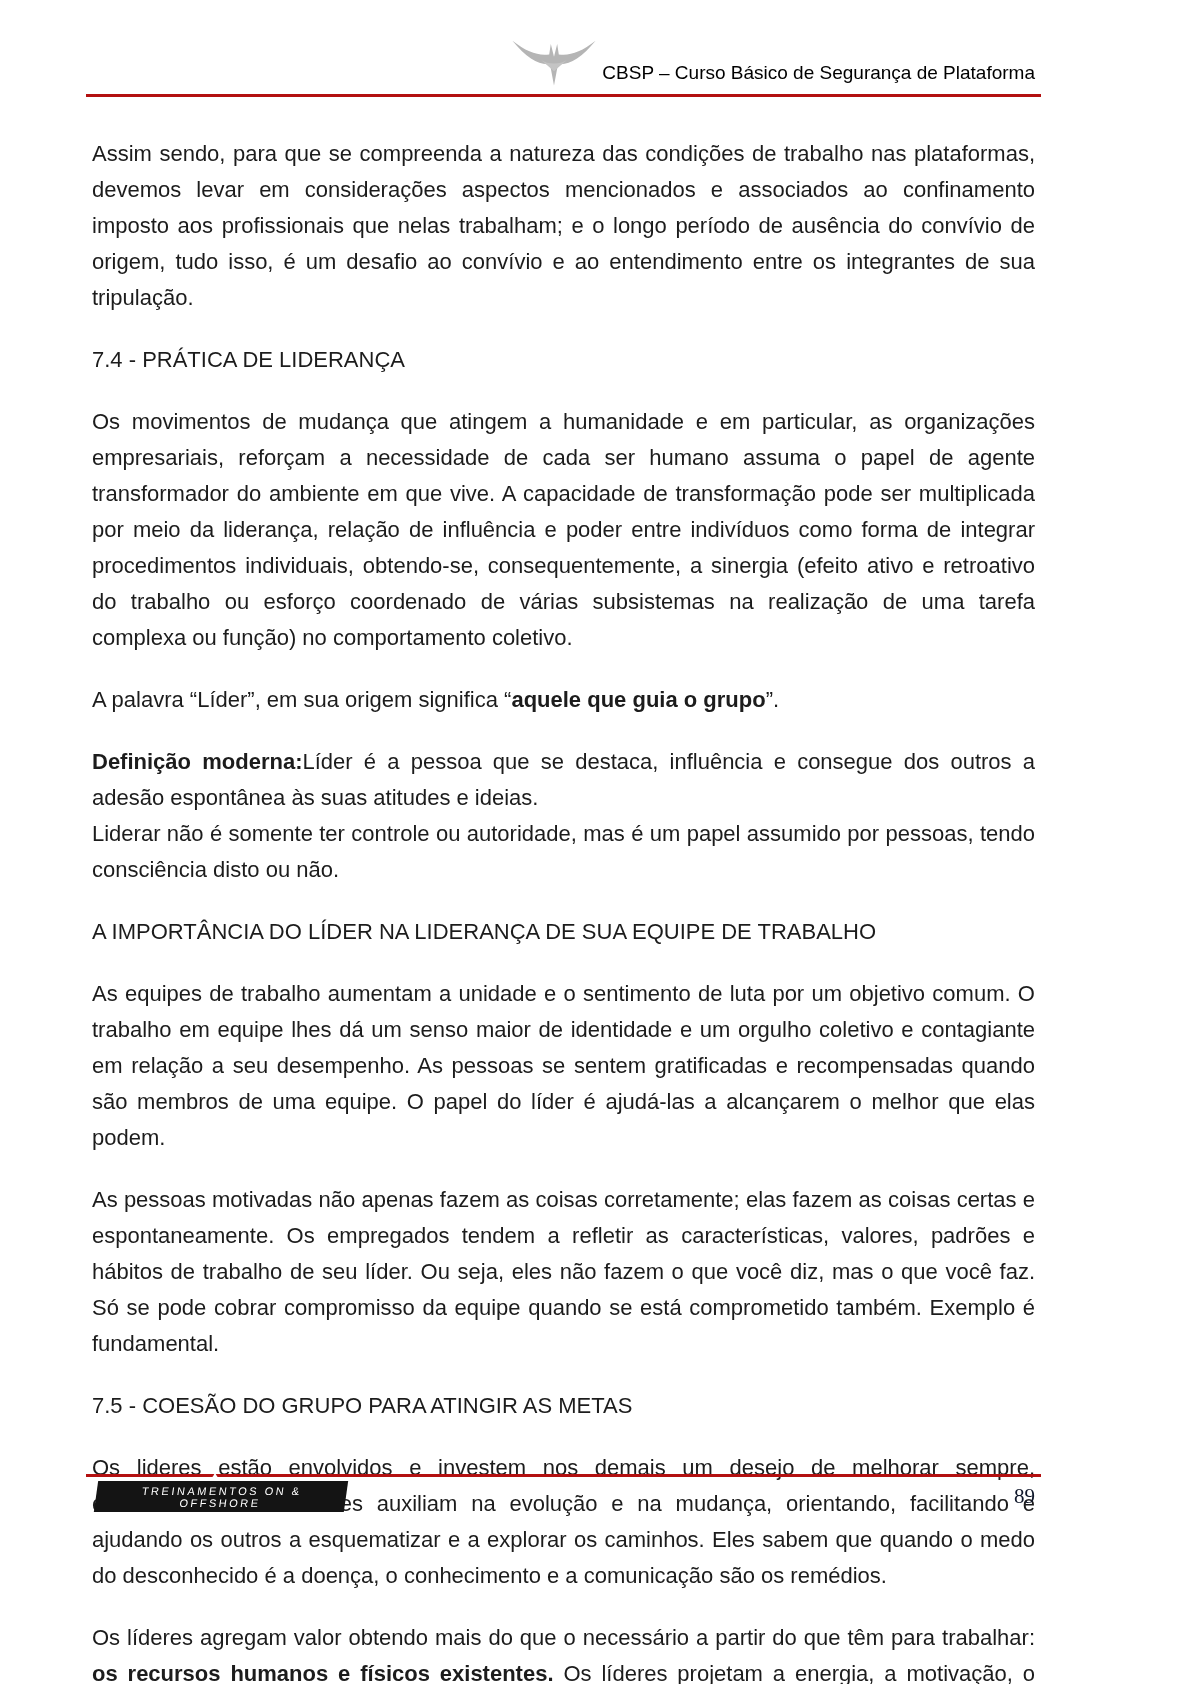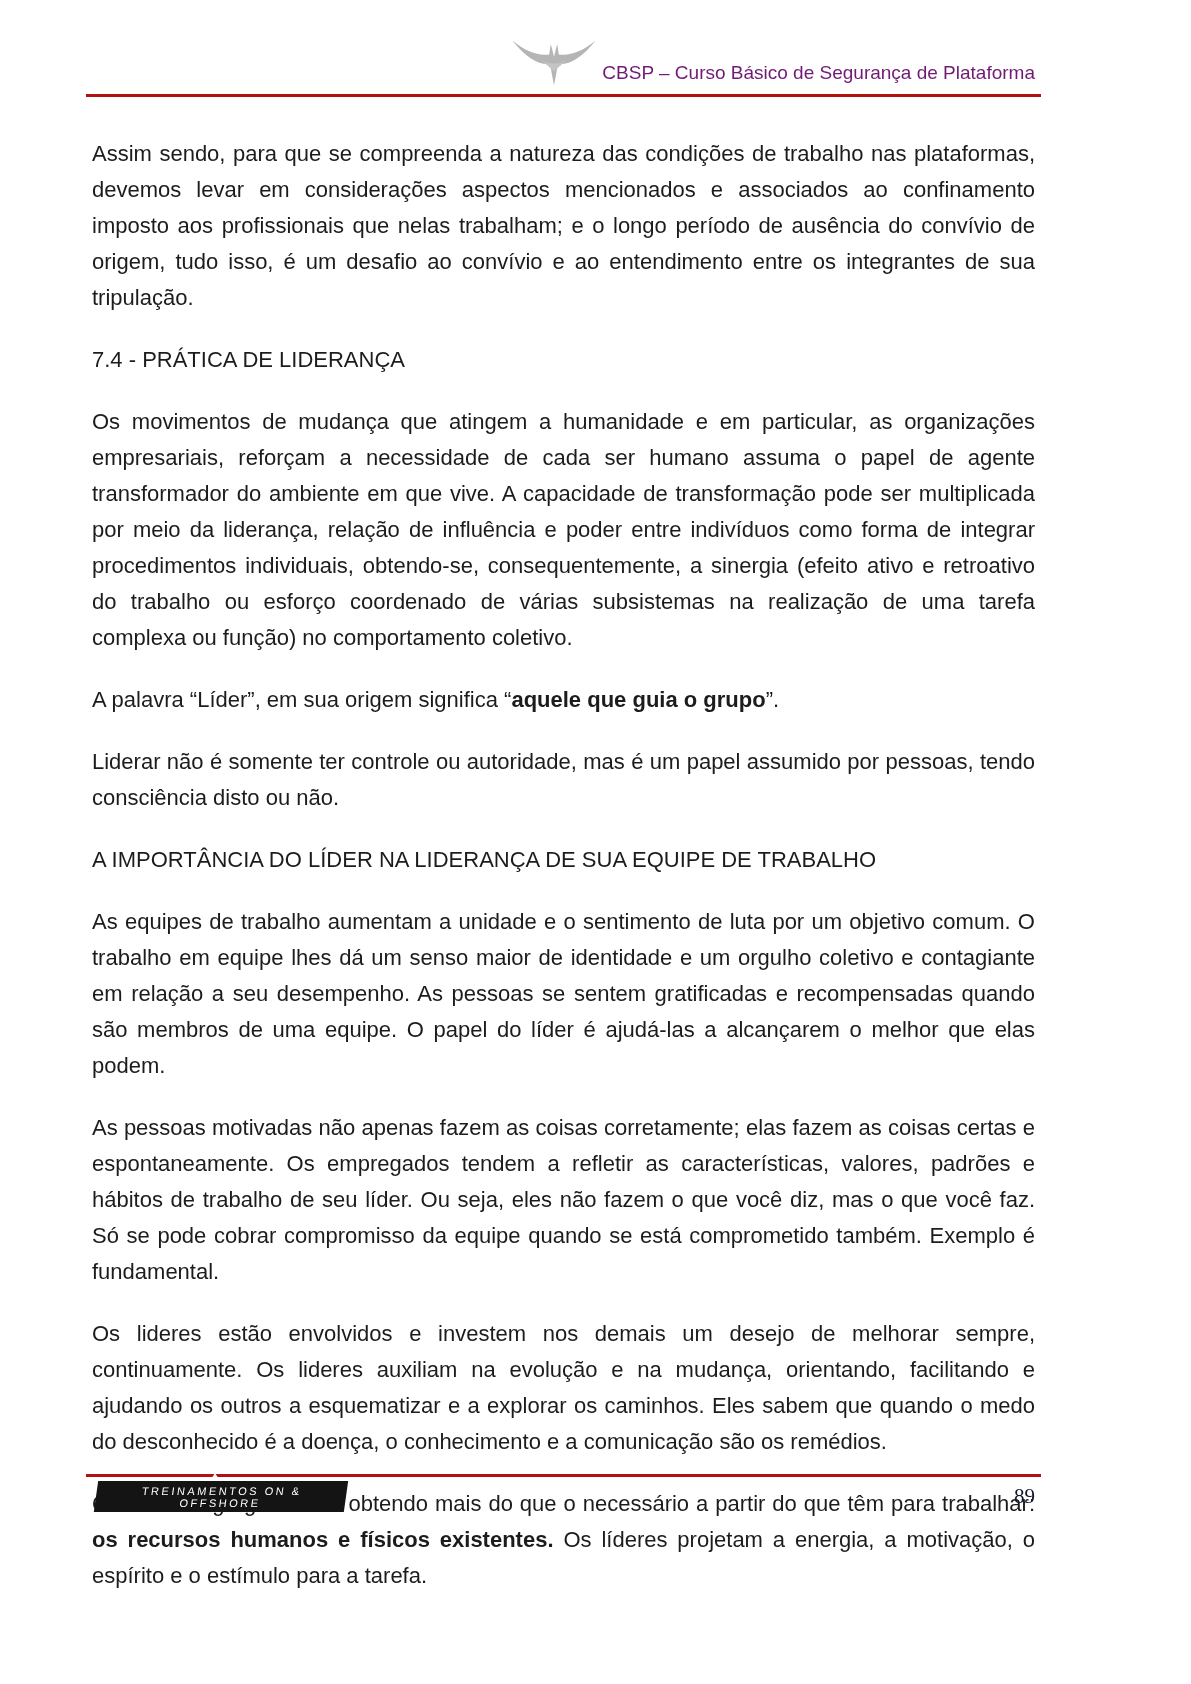--- a/index.html
+++ b/index.html
@@ -21,21 +21,21 @@
     top: 36px;
     left: 506px;
   }
   .header-title {
     position: absolute;
     top: 62px;
     left: 92px;
     right: 156px;
     text-align: right;
     font-size: 19px;
-    color: #701a75;
+    color: #000000;
   }
   .header-rule {
     position: absolute;
     top: 94px;
     left: 86px;
     right: 150px;
     height: 3px;
     background: #b31010;
   }
 
@@ -133,29 +133,31 @@
   <main class="content">
 
     <p>Assim sendo, para que se compreenda a natureza das condições de trabalho nas plataformas, devemos levar em considerações aspectos mencionados e associados ao confinamento imposto aos profissionais que nelas trabalham; e o longo período de ausência do convívio de origem, tudo isso, é um desafio ao convívio e ao entendimento entre os integrantes de sua tripulação.</p>
 
     <h2>7.4 - PRÁTICA DE LIDERANÇA</h2>
 
     <p>Os movimentos de mudança que atingem a humanidade e em particular, as organizações empresariais, reforçam a necessidade de cada ser humano assuma o papel de agente transformador do ambiente em que vive. A capacidade de transformação pode ser multiplicada por meio da liderança, relação de influência e poder entre indivíduos como forma de integrar procedimentos individuais, obtendo-se, consequentemente, a sinergia (efeito ativo e retroativo do trabalho ou esforço coordenado de várias subsistemas na realização de uma tarefa complexa ou função) no comportamento coletivo.</p>
 
     <p><span>A palavra “Líder”, em sua origem significa “</span><span class="b">aquele que guia o grupo</span><span>”.</span></p>
 
+    <p class="tight"><span class="b">Definição moderna:</span><span>Líder é a pessoa que se destaca, influência e consegue dos outros a adesão espontânea às suas atitudes e ideias.</span></p>
     <p>Liderar não é somente ter controle ou autoridade, mas é um papel assumido por pessoas, tendo consciência disto ou não.</p>
 
     <h2>A IMPORTÂNCIA DO LÍDER NA LIDERANÇA DE SUA EQUIPE DE TRABALHO</h2>
 
     <p>As equipes de trabalho aumentam a unidade e o sentimento de luta por um objetivo comum. O trabalho em equipe lhes dá um senso maior de identidade e um orgulho coletivo e contagiante em relação a seu desempenho. As pessoas se sentem gratificadas e recompensadas quando são membros de uma equipe. O papel do líder é ajudá-las a alcançarem o melhor que elas podem.</p>
 
 
     <p>As pessoas motivadas não apenas fazem as coisas corretamente; elas fazem as coisas certas e espontaneamente. Os empregados tendem a refletir as características, valores, padrões e hábitos de trabalho de seu líder. Ou seja, eles não fazem o que você diz, mas o que você faz. Só se pode cobrar compromisso da equipe quando se está comprometido também. Exemplo é fundamental.</p>
 
+    <h2>7.5 - COESÃO DO GRUPO PARA ATINGIR AS METAS</h2>
 
     <p>Os lideres estão envolvidos e investem nos demais um desejo de melhorar sempre, continuamente. Os lideres auxiliam na evolução e na mudança, orientando, facilitando e ajudando os outros a esquematizar e a explorar os caminhos. Eles sabem que quando o medo do desconhecido é a doença, o conhecimento e a comunicação são os remédios.</p>
 
     <p><span>Os líderes agregam valor obtendo mais do que o necessário a partir do que têm para trabalhar: </span><span class="b">os recursos humanos e físicos existentes.</span><span> Os líderes projetam a energia, a motivação, o espírito e o estímulo para a tarefa.</span></p>
 
   </main>
 
   <div class="footer-rule"></div>
 
   <div class="page-number">89</div>

